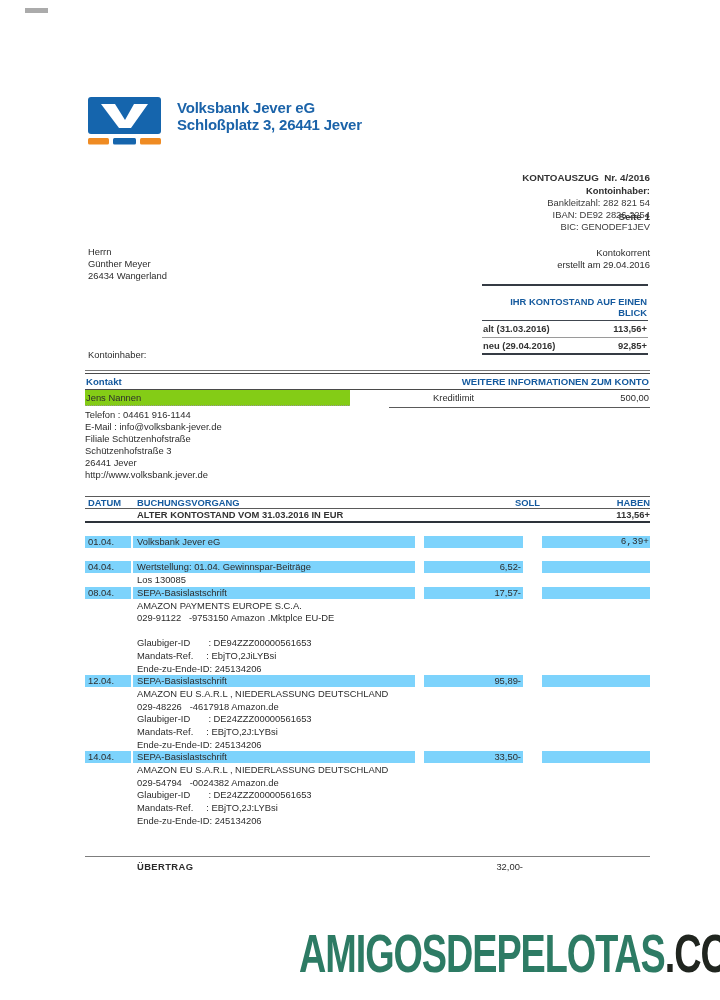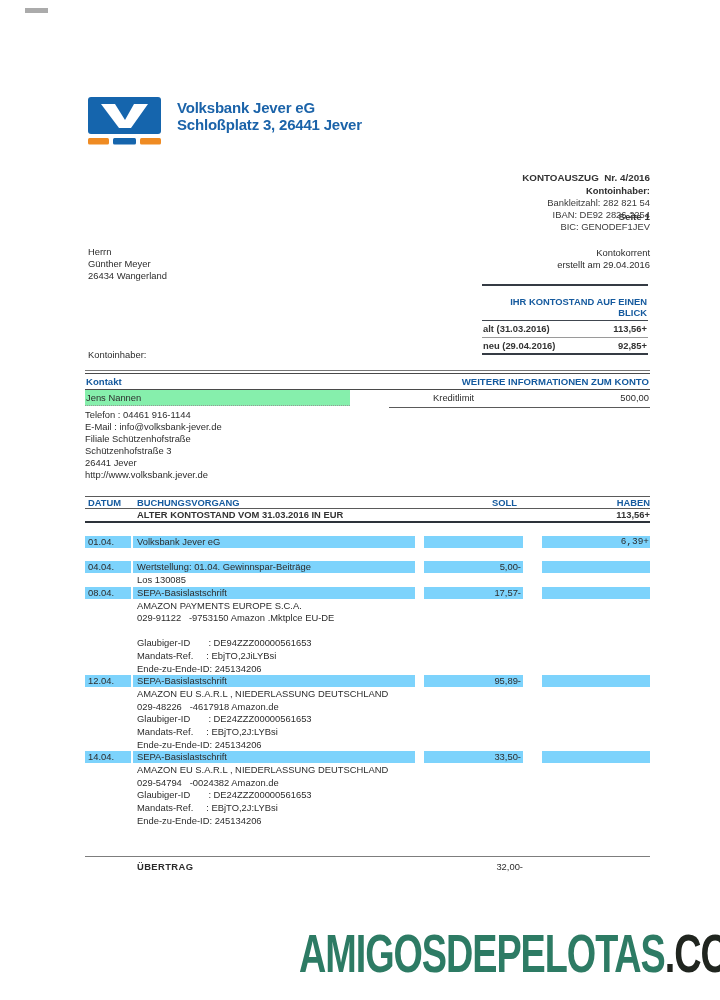--- a/index.html
+++ b/index.html
@@ -31,33 +31,33 @@
   .bb-row + .bb-row { border-top:1px solid #9a9a9a; }
 
   .holder-label { position:absolute; left:88px; top:349px; font-size:9.4px; }
 
   
   .info { position:absolute; left:85px; top:370px; width:565px; font-size:9.4px; }
   .info-rule-top { height:2px; border-top:1px solid #777; border-bottom:1px solid #4a4a4a; }
   .info-head { display:flex; justify-content:space-between; color:#155a9e; font-weight:bold;
     padding:2px 1px 2px; border-bottom:1px solid #4a4a4a; font-size:9.6px; }
   .info-cols { position:relative; }
-  .contact-name { width:264px; background:#86efac; border-bottom:1px dotted #979797;
+  .contact-name { width:264px; background:#84cc16; border-bottom:1px dotted #979797;
     padding:1.5px 0 2.5px 1px; }
   .contact-lines { line-height:12.1px; margin-top:3px; }
   .kredit-row { position:absolute; right:0; top:2px; width:260px; display:flex;
     justify-content:space-between; border-bottom:1px solid #5a5a5a; padding:0 1px 4px 0; }
   .kredit-row .kr-label { padding-left:44px; }
 
   
   .txn { position:absolute; left:85px; top:496px; width:565px; font-size:9.4px; }
   .txn-head { position:relative; height:11px; border-top:1px solid #5a5a5a; border-bottom:1px solid #5a5a5a;
     color:#155a9e; font-weight:bold; }
   .txn-head span { position:absolute; top:0; line-height:11px; }
-  .th-date { left:3px; } .th-desc { left:52px; } .th-debit { right:133px;text-align:right; } .th-credit { right:0;margin-left:15px; }
+  .th-date { left:3px; } .th-desc { left:52px; } .th-debit { right:110px;text-align:right; } .th-credit { right:0;margin-left:15px; }
   .txn-opening { position:relative; height:12px; border-bottom:2.5px solid #2d333a; font-weight:bold; color:#333; }
   .txn-opening span { position:absolute; top:0; line-height:12px; }
   .to-label { left:52px; } .to-value { right:0; }
 
   .txn-rows { margin-top:13px; }
   .txn-row:first-child { margin-bottom:13px; }
   .txn-line { position:relative; height:12px; margin-bottom:1px; }
   .cell { position:absolute; top:0; height:12px; line-height:12px; box-sizing:border-box; }
   .cell-date  { left:0;   width:46px;  padding-left:3px; }
   .cell-desc  { left:48px; width:282px; padding-left:4px; }
@@ -174,21 +174,21 @@
       <span class="cell cell-desc bar">Volksbank Jever eG</span>
       <span class="cell cell-debit bar"></span>
       <span class="cell cell-credit bar">6,39+</span>
     </div>
   </div>
 
   <div class="txn-row">
     <div class="txn-line">
       <span class="cell cell-date bar">04.04.</span>
       <span class="cell cell-desc bar">Wertstellung: 01.04. Gewinnspar-Beiträge</span>
-      <span class="cell cell-debit bar">5,00-</span>
+      <span class="cell cell-debit bar">6,52-</span>
       <span class="cell cell-credit bar"></span>
     </div>
   <div class="txn-detail">Los 130085</div>
       </div>
 
   <div class="txn-row">
     <div class="txn-line">
       <span class="cell cell-date bar">08.04.</span>
       <span class="cell cell-desc bar">SEPA-Basislastschrift</span>
       <span class="cell cell-debit bar">17,57-</span>

